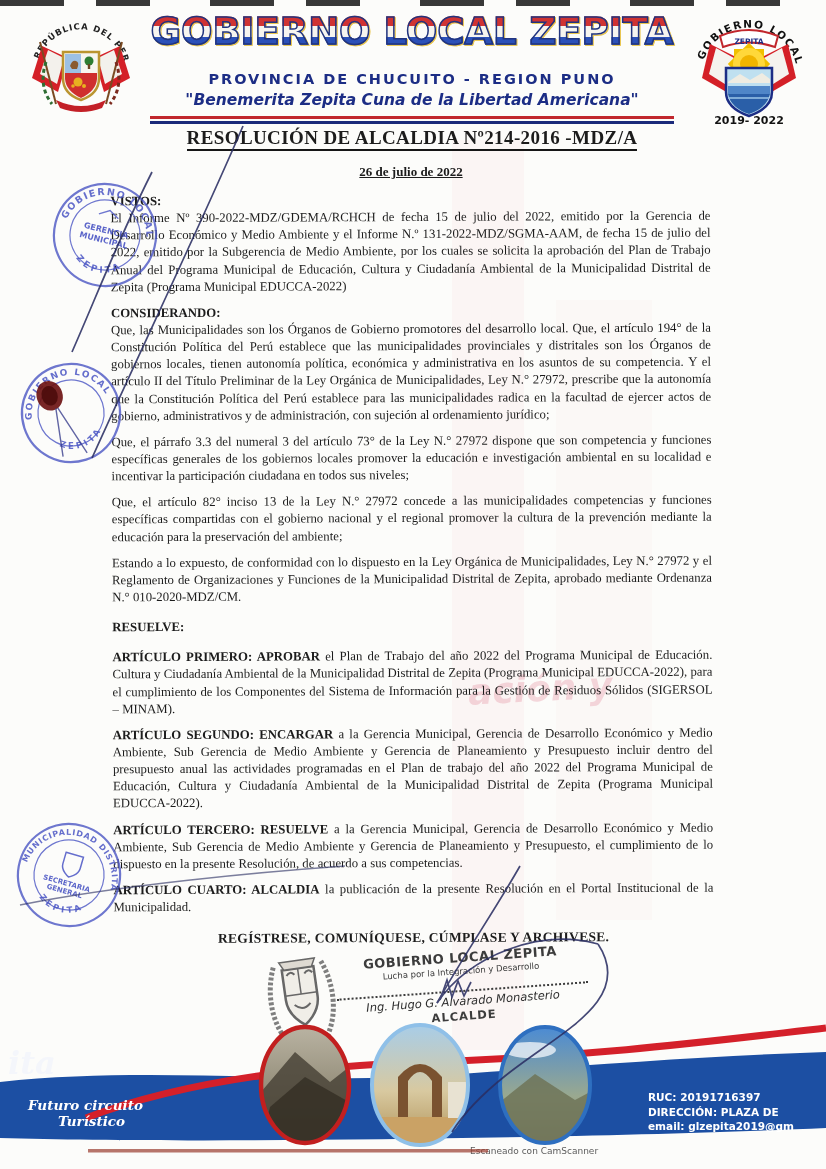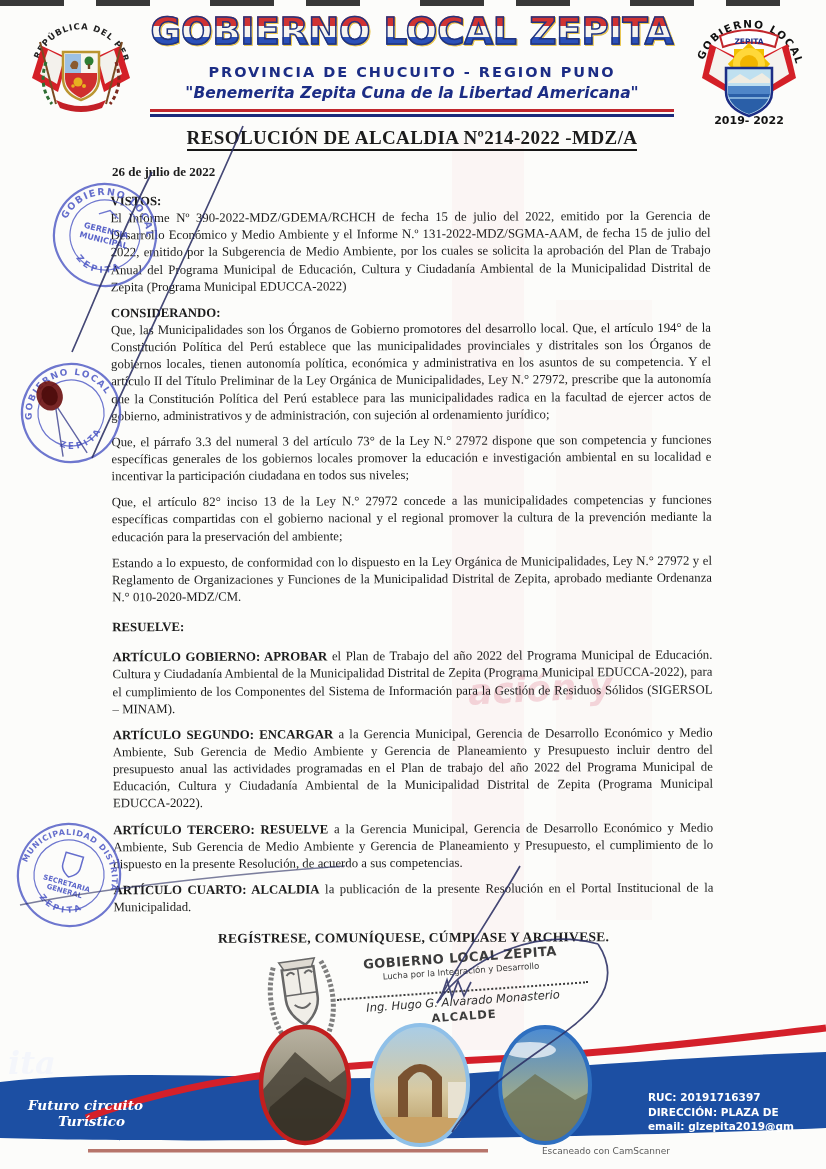--- a/index.html
+++ b/index.html
@@ -21,32 +21,32 @@
   .seal{position:absolute;z-index:2;}
   .header-center{position:absolute;left:150px;top:12px;width:524px;text-align:center;z-index:2;}
   .brand{
     font-family:"DejaVu Sans",sans-serif;font-weight:800;font-size:37px;line-height:1.1;
     letter-spacing:0px;white-space:nowrap;
     background:linear-gradient(180deg,#cf3333 0%,#cf3333 35%,#f6f4ef 35%,#f6f4ef 60%,#2b50b8 60%,#2b50b8 100%);
     -webkit-background-clip:text;background-clip:text;color:transparent;
     -webkit-text-stroke:1.5px #21347f;
     filter:drop-shadow(1.5px 1.5px 0 #e9c54e);
   }
-  .province{margin-top:11px;font-family:"DejaVu Sans",sans-serif;font-weight:bold;
+  .province{margin-top:18px;font-family:"DejaVu Sans",sans-serif;font-weight:bold;
     font-size:14.5px;letter-spacing:2px;color:#1c2d85;text-align:center;}
   .motto{margin-top:4px;font-family:"DejaVu Sans",sans-serif;font-weight:bold;font-style:italic;
     font-size:15.5px;color:#1c2d85;}
   .rule-red{margin-top:7px;height:0;border-top:3px solid #c1272d;}
   .rule-blue{margin-top:2px;height:0;border-top:3px solid #1b2a7a;}
   
   .doc-title{position:absolute;left:112px;top:127px;width:600px;text-align:center;z-index:2;}
   .doc-title span{font-size:19px;font-weight:bold;letter-spacing:.4px;
     border-bottom:2.5px solid #161616;padding-bottom:1px;}
-  .doc-date{position:absolute;left:112px;top:164px;width:598px;text-align:left;
-    font-size:13px;font-weight:bold;z-index:2;}
+  .doc-date{position:absolute;left:112px;top:164px;width:598px;text-align:center;
+    font-size:13px;font-weight:bold;z-index:2;text-decoration:underline;}
   
   .body-text{position:absolute;left:112px;top:192px;width:600px;z-index:2;
     font-size:12.8px;line-height:1.34;text-align:justify;transform:rotate(-.25deg);}
   .body-text p{margin:0 0 9px 0;}
   .body-text .hd{font-weight:bold;margin-bottom:0;}
   .body-text .resuelve{font-weight:bold;margin:13px 0 13px 0;}
   .lead{font-weight:bold;}
   .closing{margin-top:14px;text-align:center;font-weight:bold;font-size:13.5px;letter-spacing:.3px;}
   
   .sig-block{position:absolute;left:328px;top:950px;width:268px;text-align:center;
@@ -56,21 +56,21 @@
   .sig-dots{margin:14px 8px 2px 8px;border-top:2px dotted #3c3c3c;}
   .sig-name{font-family:"DejaVu Sans",sans-serif;font-size:11.5px;font-style:italic;color:#2e2e2e;}
   .sig-role{font-family:"DejaVu Sans",sans-serif;font-size:11.5px;font-weight:bold;letter-spacing:1px;margin-top:1px;}
   .stamp{position:absolute;z-index:3;}
   .overlay{position:absolute;left:0;top:0;z-index:5;pointer-events:none;}
   
   .footer-svg{position:absolute;left:0;top:1022px;z-index:4;}
   .footer-contact{position:absolute;left:648px;top:1090px;width:182px;overflow:hidden;z-index:6;
     font-family:"DejaVu Sans",sans-serif;font-weight:bold;font-size:10.5px;line-height:1.4;
     color:#fff;white-space:nowrap;}
-  .scan-note{position:absolute;left:470px;top:1146px;width:200px;text-align:right;z-index:2;
+  .scan-note{position:absolute;left:470px;top:1146px;width:200px;text-align:left;z-index:2;
     font-family:"DejaVu Sans",sans-serif;font-size:9px;color:#5c5c5c;}
 </style>
 </head>
 <body>
 
 <div class="page">
 
   <div class="top-dashes"></div>
   <div class="pink-streak" style="left:452px;top:140px;width:72px;height:910px;background:rgba(236,172,178,.08);"></div>
   <div class="pink-streak" style="left:556px;top:300px;width:96px;height:620px;background:rgba(236,172,178,.05);"></div>
@@ -143,37 +143,37 @@
       <path d="M50,62 h46 v24 q0,16 -23,24 q-23,-8 -23,-24 z" fill="#bfe0f0" stroke="#1c2d85" stroke-width="2.5"></path>
       <path d="M52,76 l12,-8 10,6 12,-7 8,6 v4 h-42 z" fill="#efece2"></path>
       <rect x="52" y="80" width="42" height="8" fill="#4f86c8"></rect>
       <path d="M52,88 h42 q-3,14 -21,20 q-18,-6 -21,-20 z" fill="#2a5fa8"></path>
       <line x1="52" y1="92" x2="93" y2="92" stroke="#9cc6e8" stroke-width="1.5"></line>
     </g>
     <text x="73" y="118" text-anchor="middle" font-family="DejaVu Sans" font-size="11" font-weight="bold" fill="#111">2019- 2022</text>
   </svg>
 
   <div class="doc-title">
-    <span>RESOLUCIÓN DE ALCALDIA Nº214-2022 -MDZ/A</span>
+    <span>RESOLUCIÓN DE ALCALDIA Nº214-2016 -MDZ/A</span>
   </div>
   <div class="doc-date">26 de julio de 2022</div>
 
   <div class="body-text">
     <p class="hd">VISTOS:</p>
     <p>El Informe Nº 390-2022-MDZ/GDEMA/RCHCH de fecha 15 de julio del 2022, emitido por la Gerencia de Desarrollo Económico y Medio Ambiente y el Informe N.º 131-2022-MDZ/SGMA-AAM, de fecha 15 de julio del 2022, emitido por la Subgerencia de Medio Ambiente, por los cuales se solicita la aprobación del Plan de Trabajo Anual del Programa Municipal de Educación, Cultura y Ciudadanía Ambiental de la Municipalidad Distrital de Zepita (Programa Municipal EDUCCA-2022)</p>
 
     <p class="hd">CONSIDERANDO:</p>
     <p>Que, las Municipalidades son los Órganos de Gobierno promotores del desarrollo local. Que, el artículo 194° de la Constitución Política del Perú establece que las municipalidades provinciales y distritales son los Órganos de gobiernos locales, tienen autonomía política, económica y administrativa en los asuntos de su competencia. Y el artículo II del Título Preliminar de la Ley Orgánica de Municipalidades, Ley N.° 27972, prescribe que la autonomía que la Constitución Política del Perú establece para las municipalidades radica en la facultad de ejercer actos de gobierno, administrativos y de administración, con sujeción al ordenamiento jurídico;</p>
     <p>Que, el párrafo 3.3 del numeral 3 del artículo 73° de la Ley N.° 27972 dispone que son competencia y funciones específicas generales de los gobiernos locales promover la educación e investigación ambiental en su localidad e incentivar la participación ciudadana en todos sus niveles;</p>
     <p>Que, el artículo 82° inciso 13 de la Ley N.° 27972 concede a las municipalidades competencias y funciones específicas compartidas con el gobierno nacional y el regional promover la cultura de la prevención mediante la educación para la preservación del ambiente;</p>
     <p>Estando a lo expuesto, de conformidad con lo dispuesto en la Ley Orgánica de Municipalidades, Ley N.° 27972 y el Reglamento de Organizaciones y Funciones de la Municipalidad Distrital de Zepita, aprobado mediante Ordenanza N.° 010-2020-MDZ/CM.</p>
 
     <p class="resuelve">RESUELVE:</p>
 
-    <p><span class="lead">ARTÍCULO GOBIERNO: APROBAR</span><span> el Plan de Trabajo del año 2022 del Programa Municipal de Educación. Cultura y Ciudadanía Ambiental de la Municipalidad Distrital de Zepita (Programa Municipal EDUCCA-2022), para el cumplimiento de los Componentes del Sistema de Información para la Gestión de Residuos Sólidos (SIGERSOL – MINAM).</span></p>
+    <p><span class="lead">ARTÍCULO PRIMERO: APROBAR</span><span> el Plan de Trabajo del año 2022 del Programa Municipal de Educación. Cultura y Ciudadanía Ambiental de la Municipalidad Distrital de Zepita (Programa Municipal EDUCCA-2022), para el cumplimiento de los Componentes del Sistema de Información para la Gestión de Residuos Sólidos (SIGERSOL – MINAM).</span></p>
     <p><span class="lead">ARTÍCULO SEGUNDO: ENCARGAR</span><span> a la Gerencia Municipal, Gerencia de Desarrollo Económico y Medio Ambiente, Sub Gerencia de Medio Ambiente y Gerencia de Planeamiento y Presupuesto incluir dentro del presupuesto anual las actividades programadas en el Plan de trabajo del año 2022 del Programa Municipal de Educación, Cultura y Ciudadanía Ambiental de la Municipalidad Distrital de Zepita (Programa Municipal EDUCCA-2022).</span></p>
     <p><span class="lead">ARTÍCULO TERCERO: RESUELVE</span><span> a la Gerencia Municipal, Gerencia de Desarrollo Económico y Medio Ambiente, Sub Gerencia de Medio Ambiente y Gerencia de Planeamiento y Presupuesto, el cumplimiento de lo dispuesto en la presente Resolución, de acuerdo a sus competencias.</span></p>
     <p><span class="lead">ARTÍCULO CUARTO: ALCALDIA</span><span> la publicación de la presente Resolución en el Portal Institucional de la Municipalidad.</span></p>
 
     <div class="closing">REGÍSTRESE, COMUNÍQUESE, CÚMPLASE Y ARCHIVESE.</div>
   </div>
 
   <div class="sig-block">
     <div class="sig-head">GOBIERNO LOCAL ZEPITA</div>
     <div class="sig-sub">Lucha por la Integración y Desarrollo</div>

